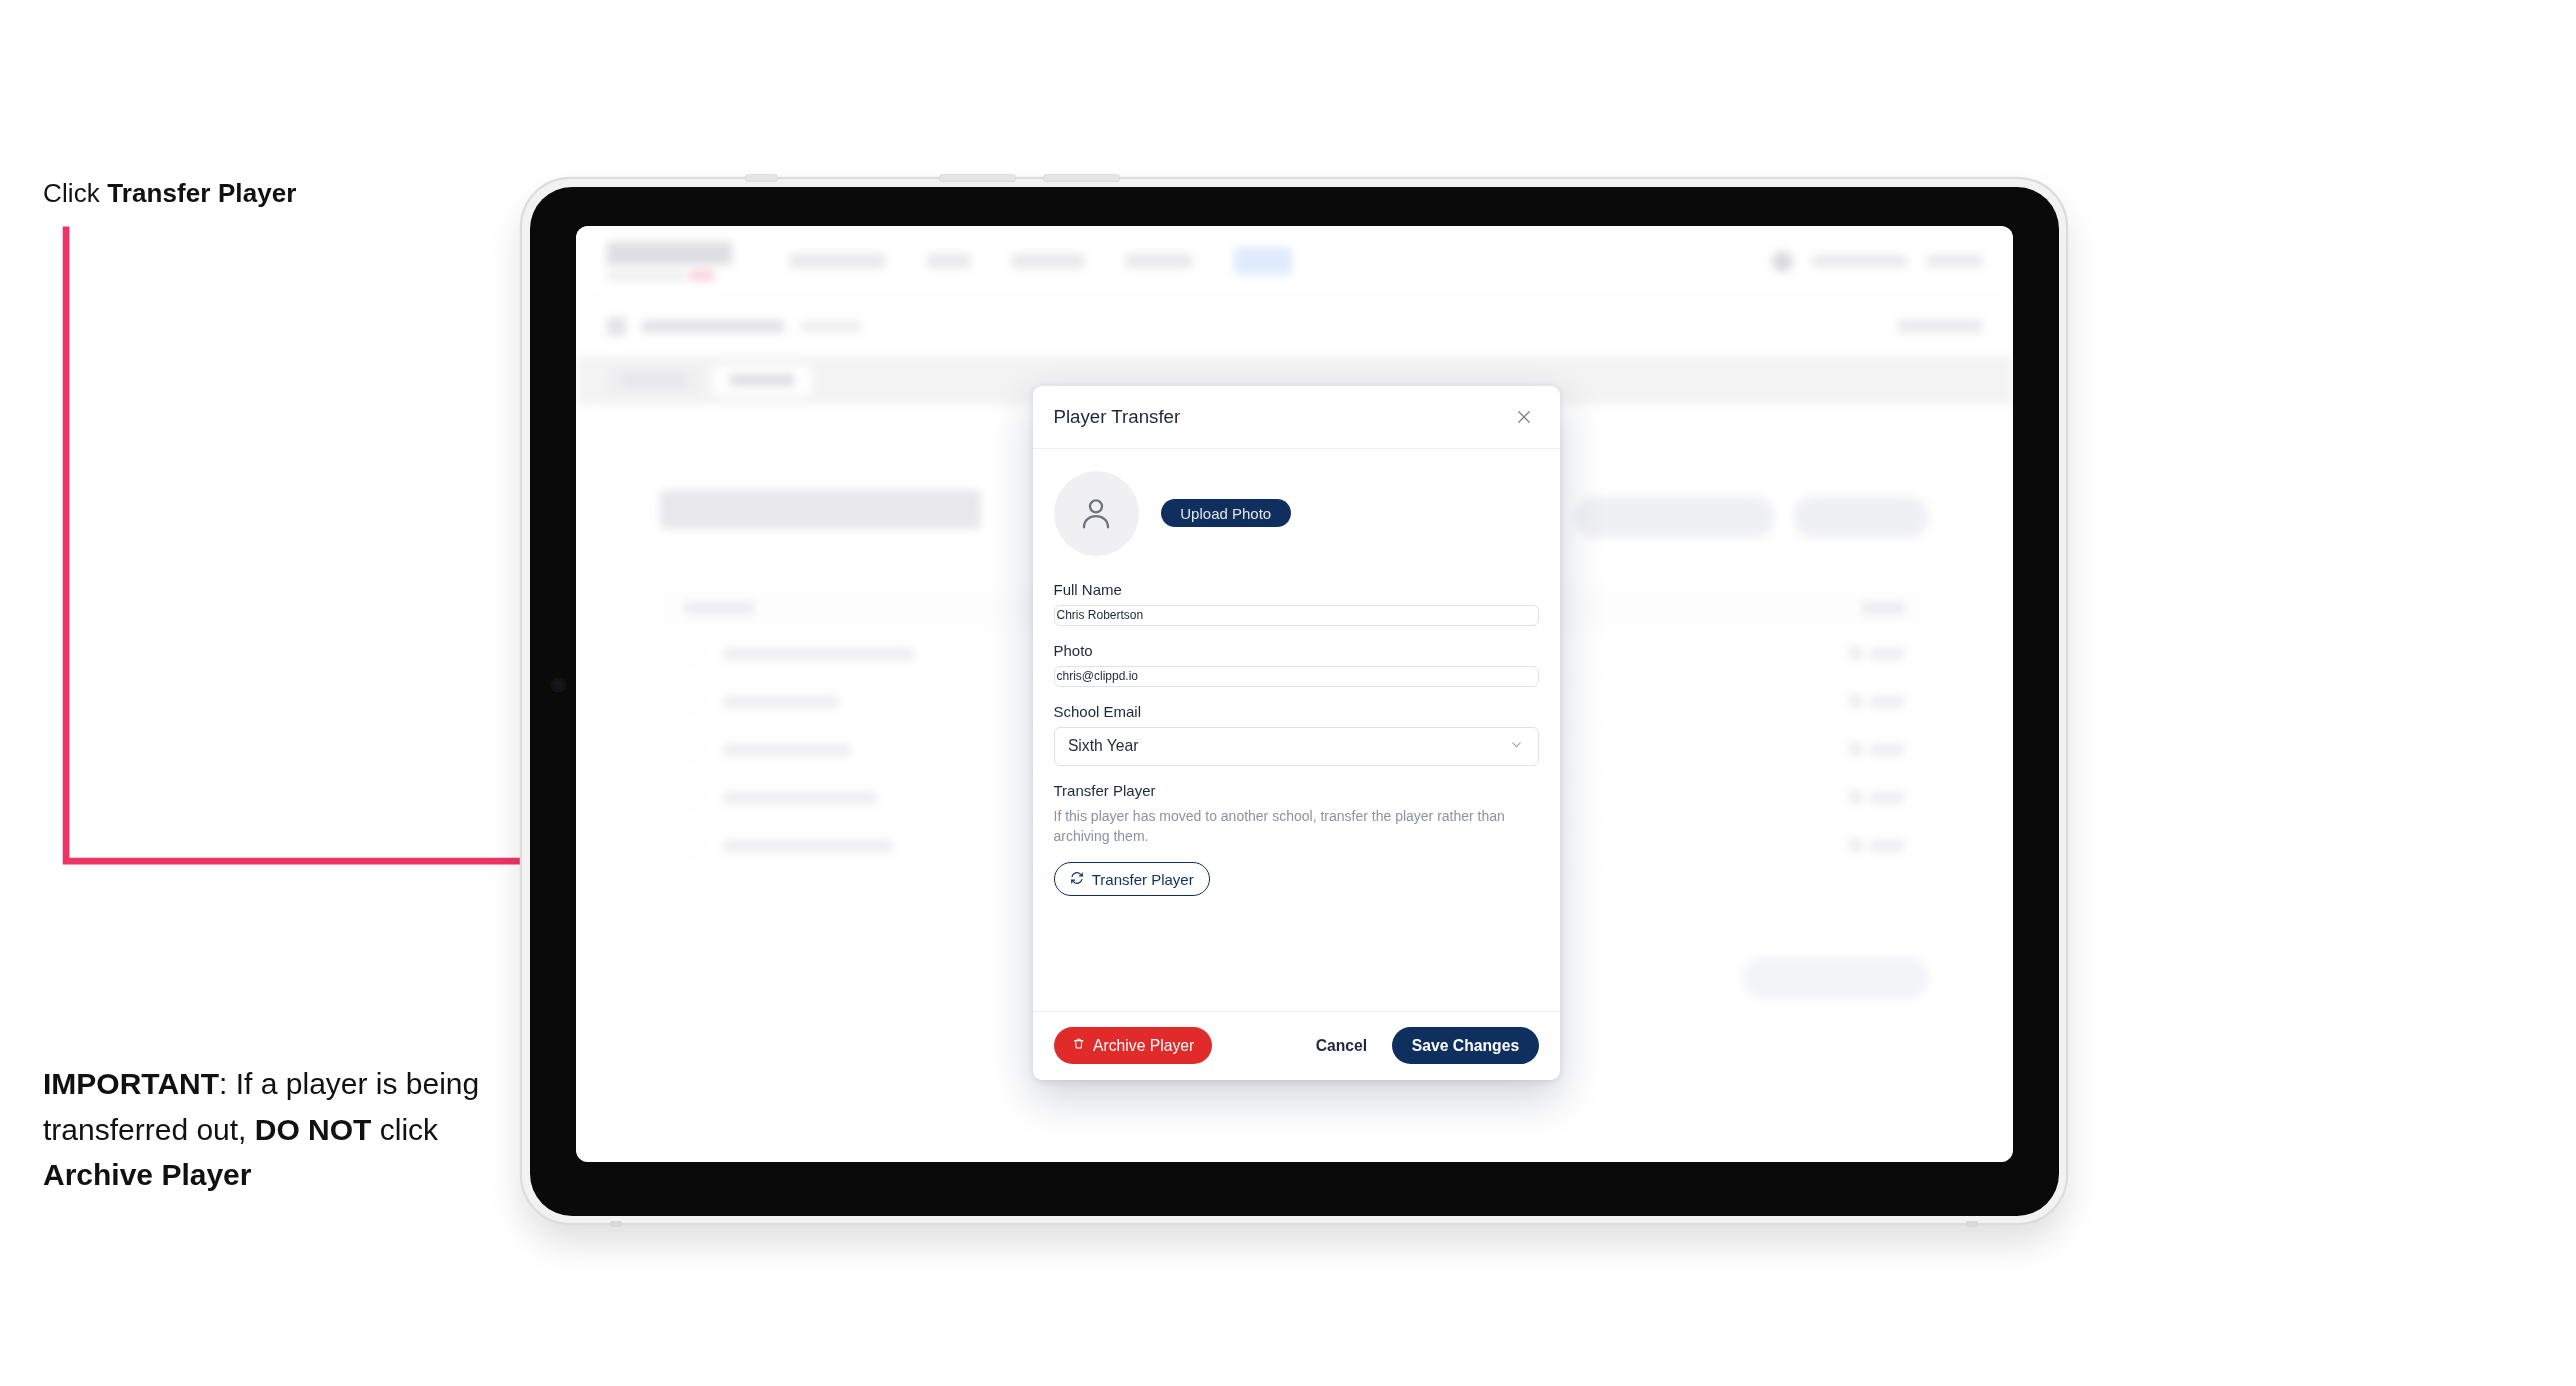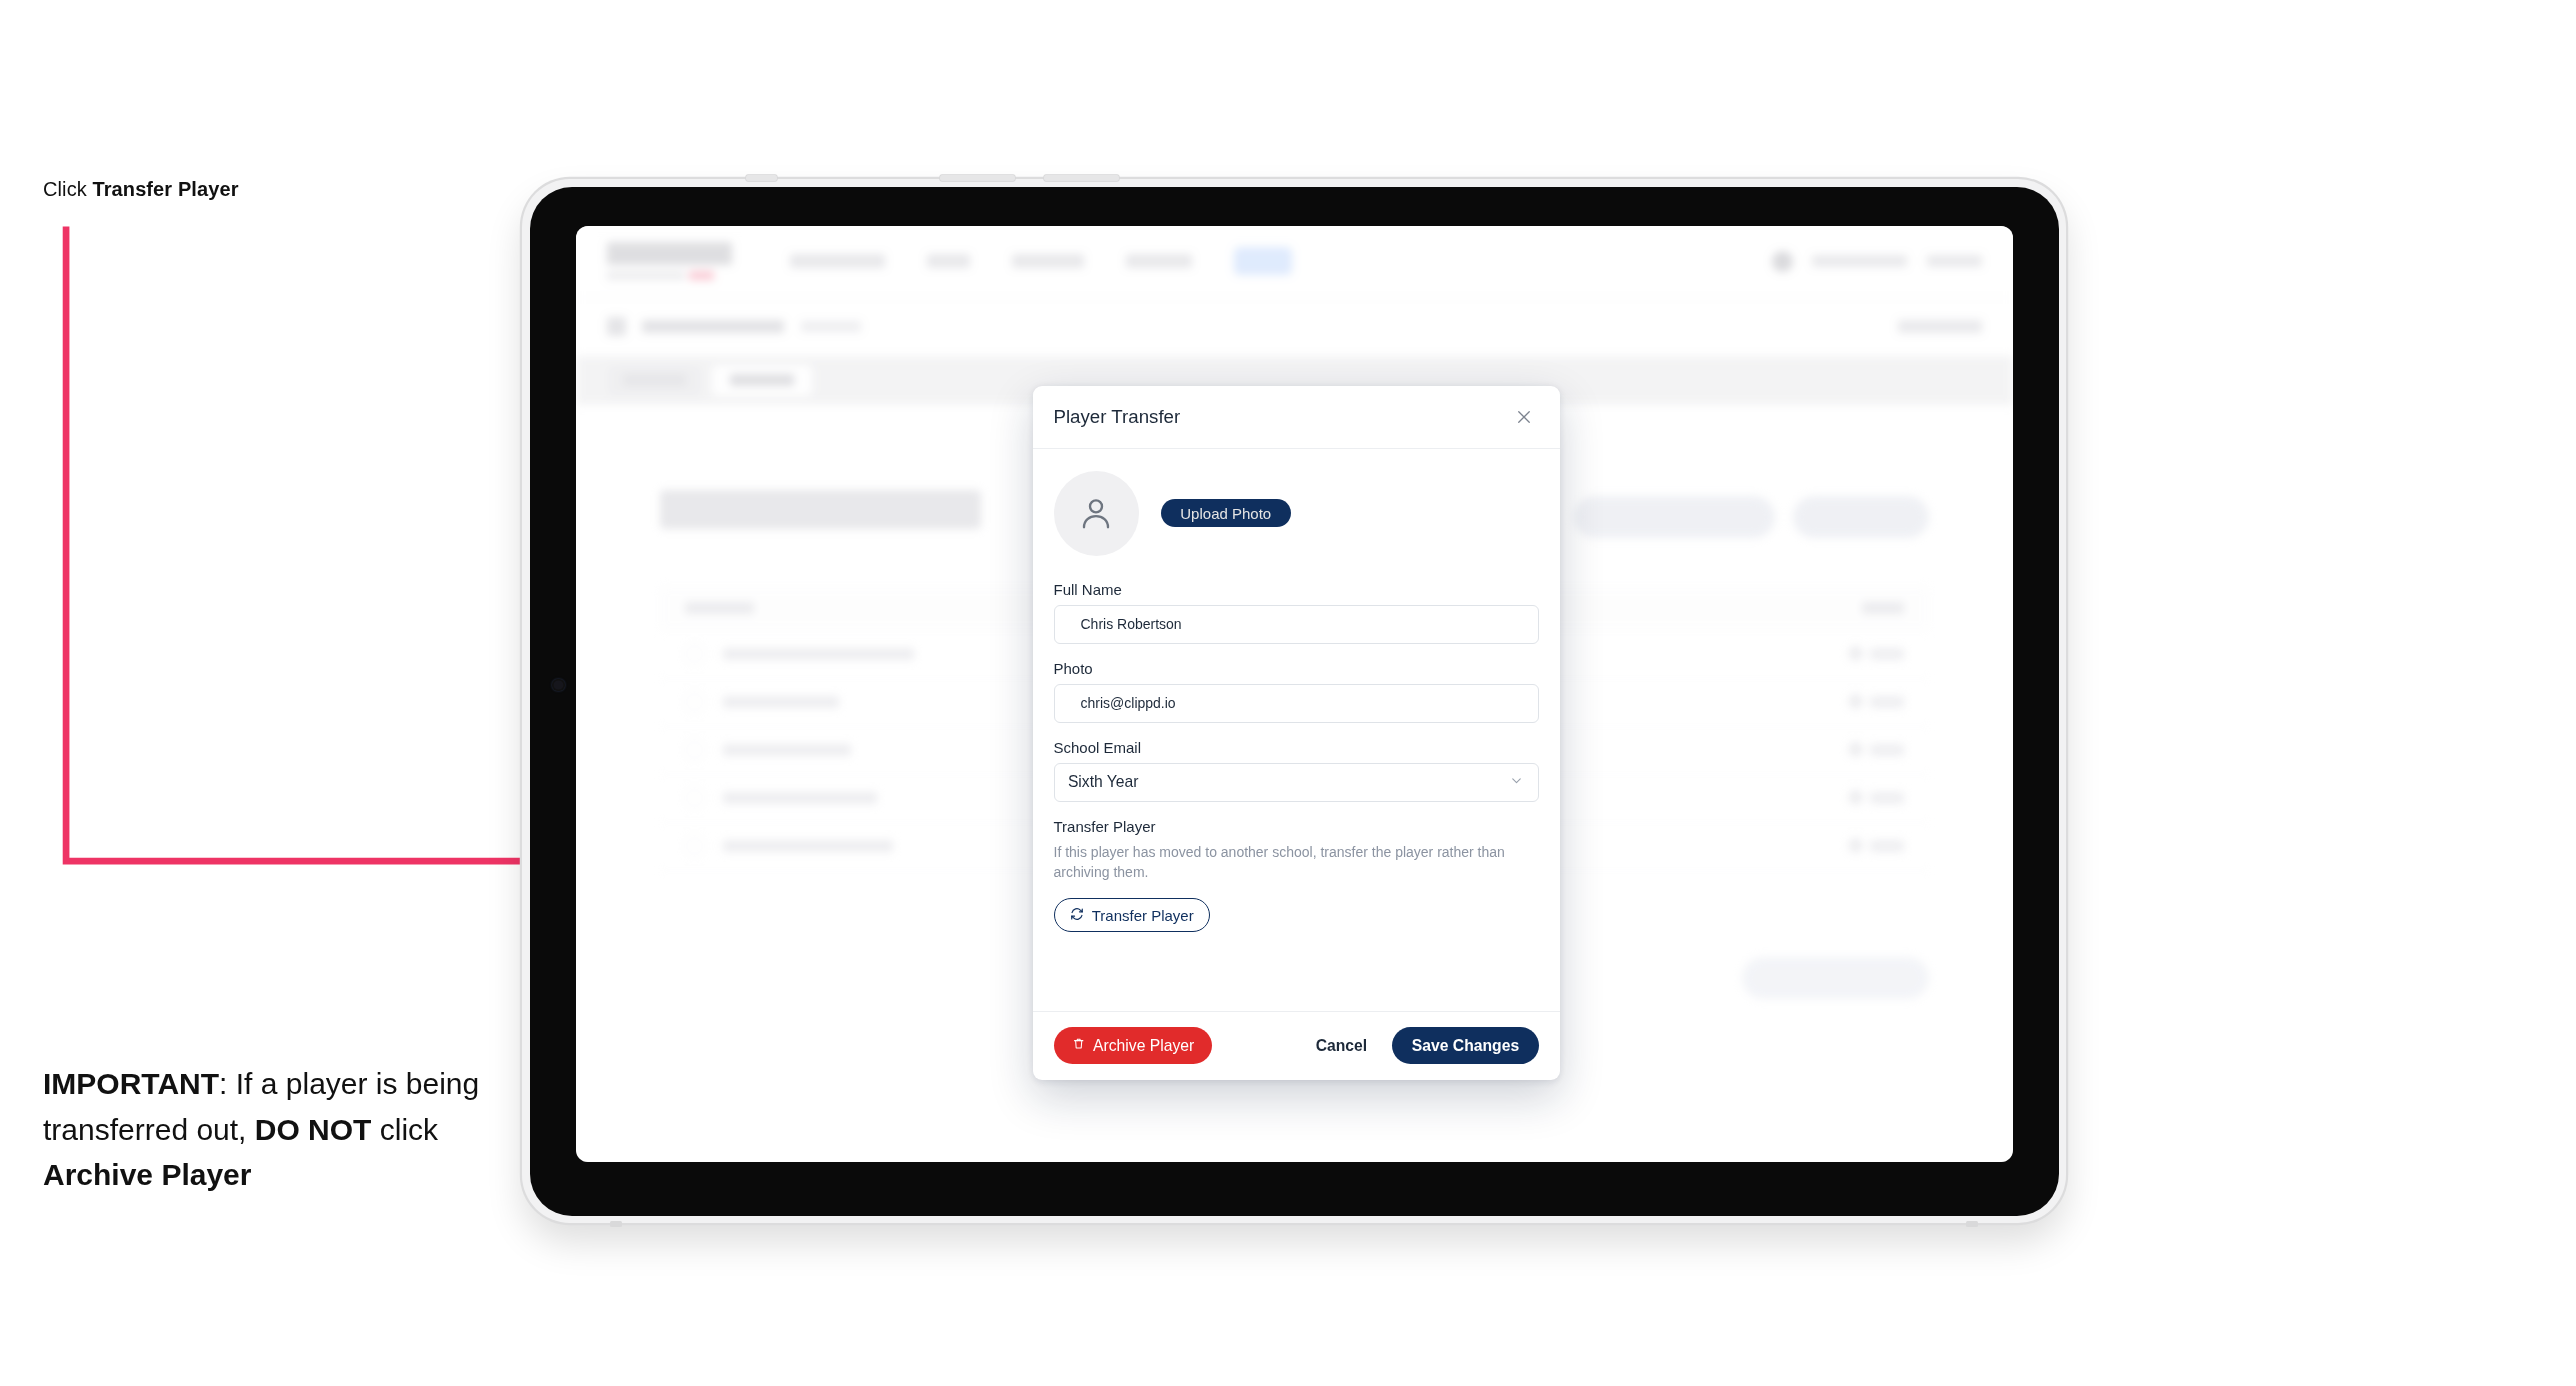--- a/index.html
+++ b/index.html
@@ -7,21 +7,21 @@
     width: 2576px; height: 1386px;
     background: #ffffff;
     font-family: "Liberation Sans", sans-serif;
     overflow: hidden;
   }
   #stage { position: relative; width: 2576px; height: 1386px; background: #fff; }
 
   
   .anno-top {
     position: absolute; left: 43px; top: 178px;
-    font-size: 20px; color: #111; letter-spacing: 0.1px; white-space: nowrap;
+    font-size: 26px; color: #111; letter-spacing: 0.1px; white-space: nowrap;
   }
   .anno-top .b { font-weight: bold; }
 
   .anno-bottom {
     position: absolute; left: 43px; top: 1061px;
     width: 477px; font-size: 30px; line-height: 1.52; color: #111;
   }
   .anno-bottom .b { font-weight: bold; }
 
   
@@ -147,22 +147,22 @@
   }
   .btn-upload {
     background: #0f2f5e; color: #e5e5e5; border: none; border-radius: 16.4px;
     height: 28px; padding: 0 19.4px; font-size: 15px; cursor: pointer;
     font-family: Liberation Sans, sans-serif;
   }
 
   .field { margin-bottom: 16.4px; }
   .field label { display: block; font-size: 15px; color: #1d2939; margin-bottom: 6.7px; }
   .field .inp {
-    width: 100%; height: 39px; border: 0.7px solid #dfe3e8; border-radius: 6px;
-    background: #fff; font-size: 14px; color: #1d2939; padding: 0 26px;
+    width: 100%; height: 21px; border: 0.7px solid #dfe3e8; border-radius: 6px;
+    background: #fff; font-size: 12px; color: #1d2939; padding: 0 2px;
     display: flex; align-items: center; font-family: "Liberation Sans", sans-serif;
   }
   .field .sel {
     width: 100%; height: 39px; border: 0.7px solid #dfe3e8; border-radius: 6px;
     background: #fff; font-size: 15.7px; color: #1d2939; padding: 0 13.4px;
     display: flex; align-items: center; cursor: pointer;
   }
   .field .sel .chev { margin-left: auto; }
 
   .xfer-title { font-size: 15px; color: #1d2939; margin-bottom: 6.7px; }

